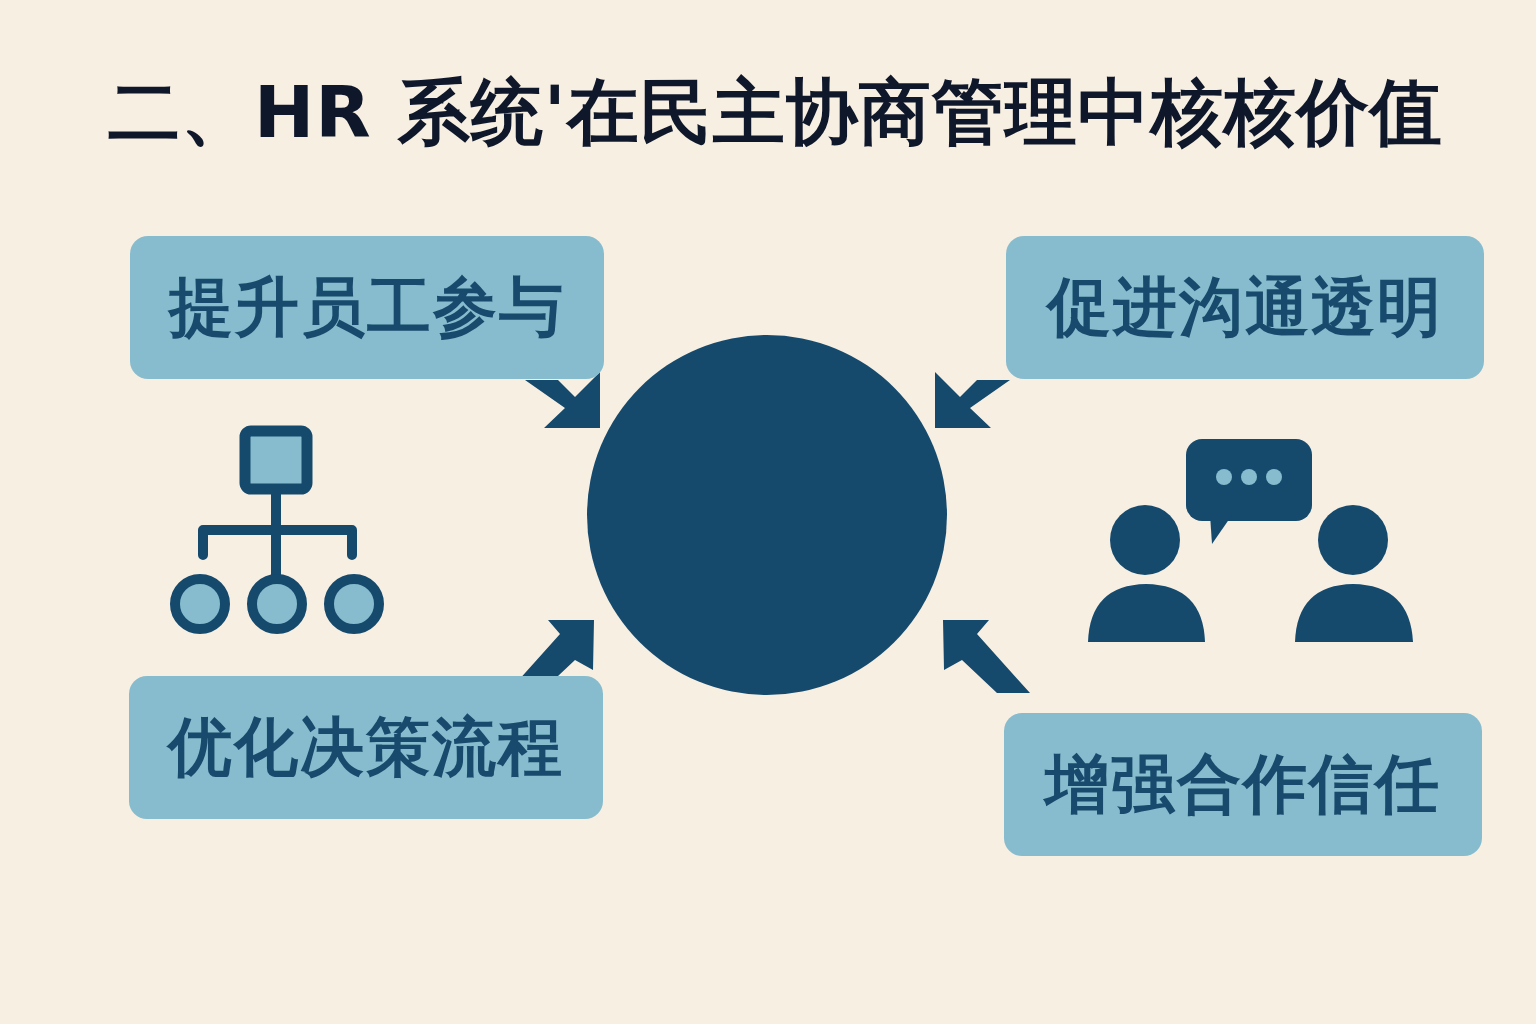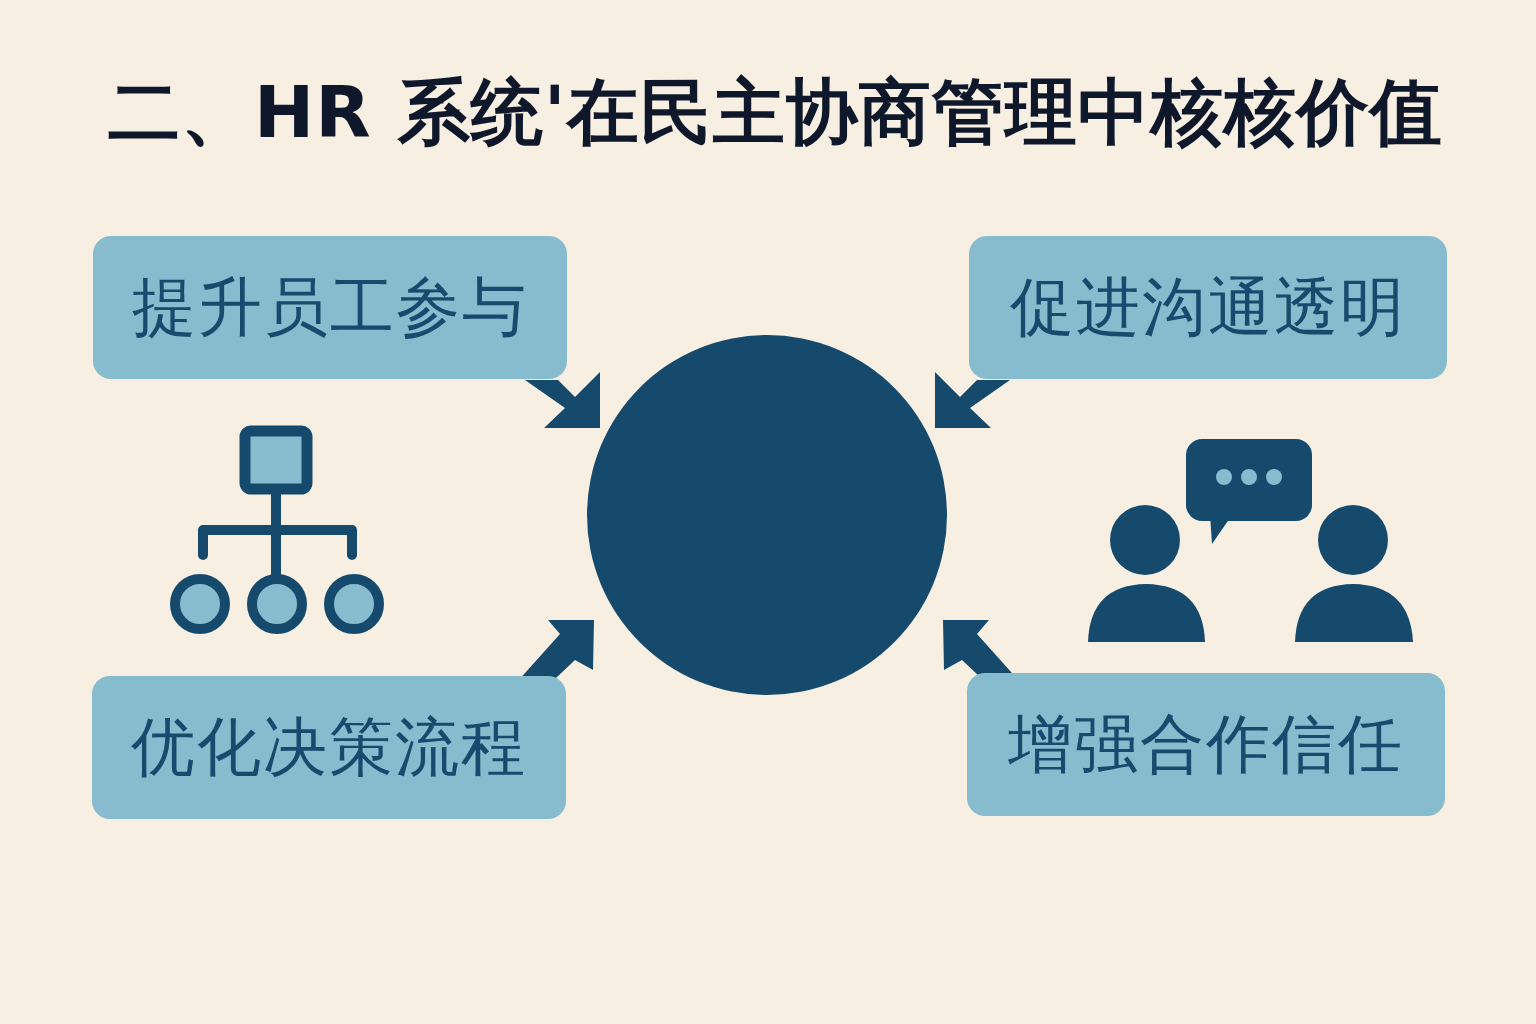--- a/index.html
+++ b/index.html
@@ -12,27 +12,27 @@
   .title {
     position:absolute; left:108px; top:66px;
     font-size:72px; font-weight:bold; color:#0f172a;
     letter-spacing:1px; white-space:nowrap; line-height:92px;
   }
   .box {
     position:absolute;
     background:#86bccd;
     border-radius:18px;
     display:flex; align-items:center; justify-content:center;
-    font-size:64px; font-weight:normal; color:#174a6c;
-    letter-spacing:2px; white-space:nowrap;
+    font-size:64px; font-weight:bold; color:#174a6c;
+    letter-spacing:2px; white-space:nowrap;margin-left:37px;
   }
   #box-tl { left:93px;  top:236px; width:474px; height:143px; }
   #box-tr { left:969px; top:236px; width:478px; height:143px; }
   #box-bl { left:92px;  top:676px; width:474px; height:143px; }
-  #box-br { left:967px; top:673px; width:478px; height:143px; }
+  #box-br { left:967px; top:713px; width:478px; height:143px; }
   .core {
     position:absolute; left:587px; top:335px; width:360px; height:360px;
     border-radius:50%; background:#154a6d;
     display:flex; flex-direction:column; align-items:center; justify-content:center;
     color:#f8efe3; font-size:82px; font-weight:bold; line-height:100px;
     letter-spacing:4px;
   }
   svg.overlay { position:absolute; left:0; top:0; }
 </style>
 </head>

